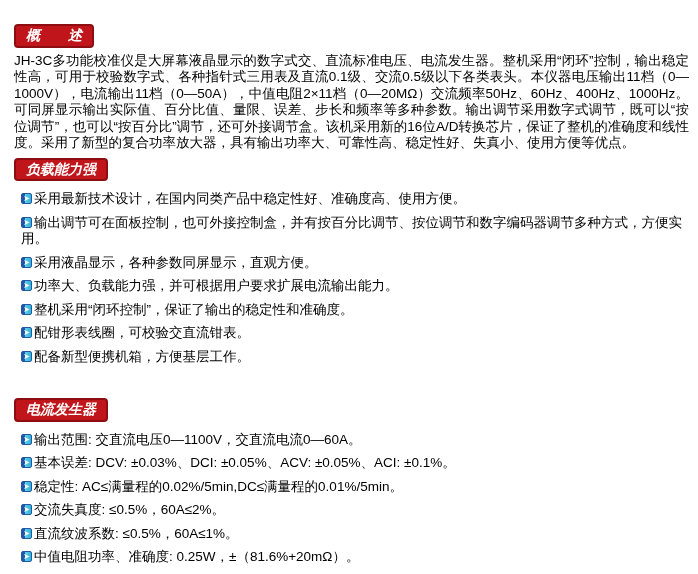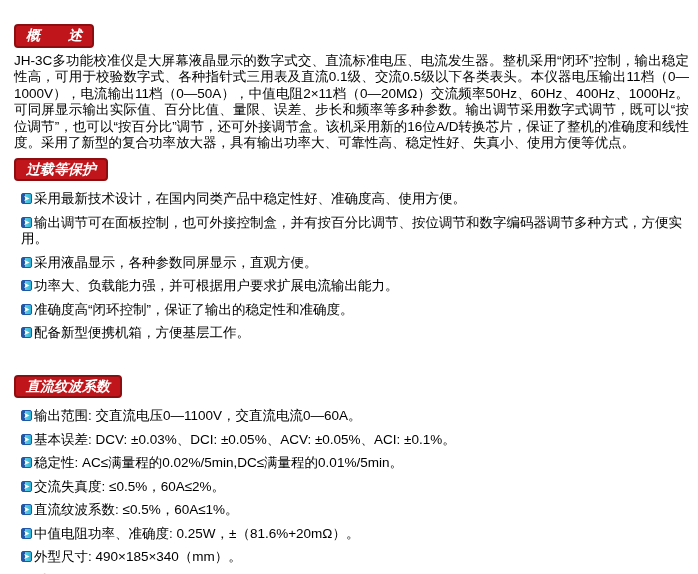--- a/index.html
+++ b/index.html
@@ -69,35 +69,36 @@
 <body>
 
 <div class="page">
 
   <div>
     <div class="badge">概　　述</div>
     <div class="para">JH-3C多功能校准仪是大屏幕液晶显示的数字式交、直流标准电压、电流发生器。整机采用“闭环”控制，输出稳定性高，可用于校验数字式、各种指针式三用表及直流0.1级、交流0.5级以下各类表头。本仪器电压输出11档（0—1000V），电流输出11档（0—50A），中值电阻2×11档（0—20MΩ）交流频率50Hz、60Hz、400Hz、1000Hz。可同屏显示输出实际值、百分比值、量限、误差、步长和频率等多种参数。输出调节采用数字式调节，既可以“按位调节”，也可以“按百分比”调节，还可外接调节盒。该机采用新的16位A/D转换芯片，保证了整机的准确度和线性度。采用了新型的复合功率放大器，具有输出功率大、可靠性高、稳定性好、失真小、使用方便等优点。</div>
   </div>
 
   <div>
-    <div class="badge">过载等保护</div>
+    <div class="badge">负载能力强</div>
     <ul class="plain">
       <li><span class="bullet">➤</span><span>采用最新技术设计，在国内同类产品中稳定性好、准确度高、使用方便。</span></li>
       <li><span class="bullet">➤</span><span>输出调节可在面板控制，也可外接控制盒，并有按百分比调节、按位调节和数字编码器调节多种方式，方便实用。</span></li>
       <li><span class="bullet">➤</span><span>采用液晶显示，各种参数同屏显示，直观方便。</span></li>
       <li><span class="bullet">➤</span><span>功率大、负载能力强，并可根据用户要求扩展电流输出能力。</span></li>
-      <li><span class="bullet">➤</span><span>准确度高“闭环控制”，保证了输出的稳定性和准确度。</span></li>
+      <li><span class="bullet">➤</span><span>整机采用“闭环控制”，保证了输出的稳定性和准确度。</span></li>
+      <li><span class="bullet">➤</span><span>配钳形表线圈，可校验交直流钳表。</span></li>
       <li><span class="bullet">➤</span><span>配备新型便携机箱，方便基层工作。</span></li>
     </ul>
   </div>
 
   <div class="gap-lg"></div>
 
   <div>
-    <div class="badge">直流纹波系数</div>
+    <div class="badge">电流发生器</div>
     <ul class="plain">
       <li><span class="bullet">➤</span><span>输出范围: 交直流电压0—1100V，交直流电流0—60A。</span></li>
       <li><span class="bullet">➤</span><span>基本误差: DCV: ±0.03%、DCI: ±0.05%、ACV: ±0.05%、ACI: ±0.1%。</span></li>
       <li><span class="bullet">➤</span><span>稳定性: AC≤满量程的0.02%/5min,DC≤满量程的0.01%/5min。</span></li>
       <li><span class="bullet">➤</span><span>交流失真度: ≤0.5%，60A≤2%。</span></li>
       <li><span class="bullet">➤</span><span>直流纹波系数: ≤0.5%，60A≤1%。</span></li>
       <li><span class="bullet">➤</span><span>中值电阻功率、准确度: 0.25W，±（81.6%+20mΩ）。</span></li>
       <li><span class="bullet">➤</span><span>外型尺寸: 490×185×340（mm）。</span></li>
       <li><span class="bullet">➤</span><span>重量: 23kg。</span></li>
     </ul>

